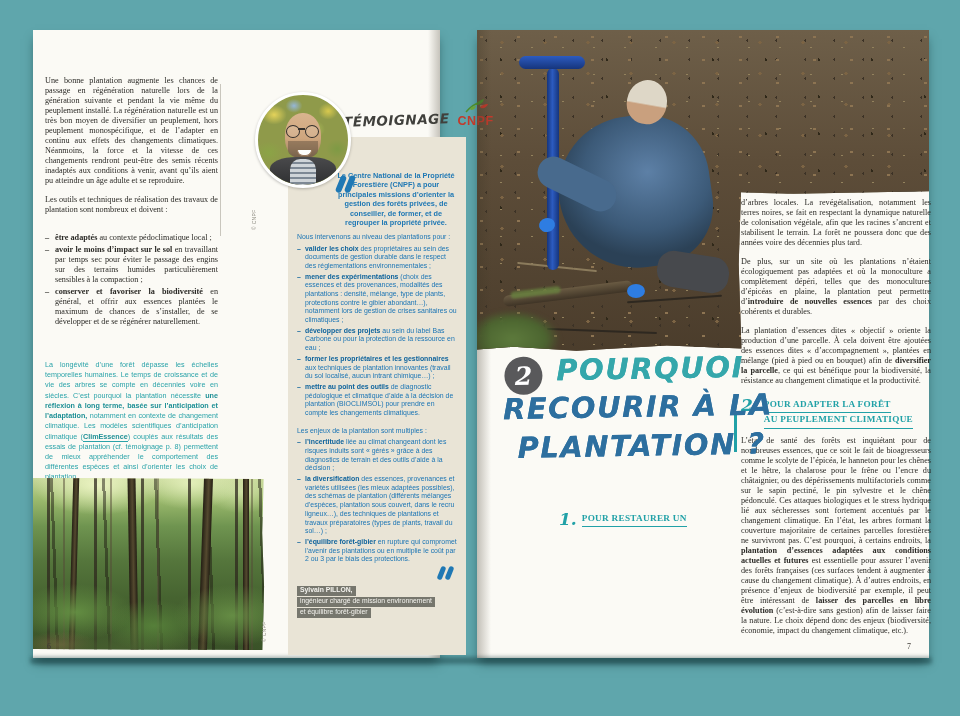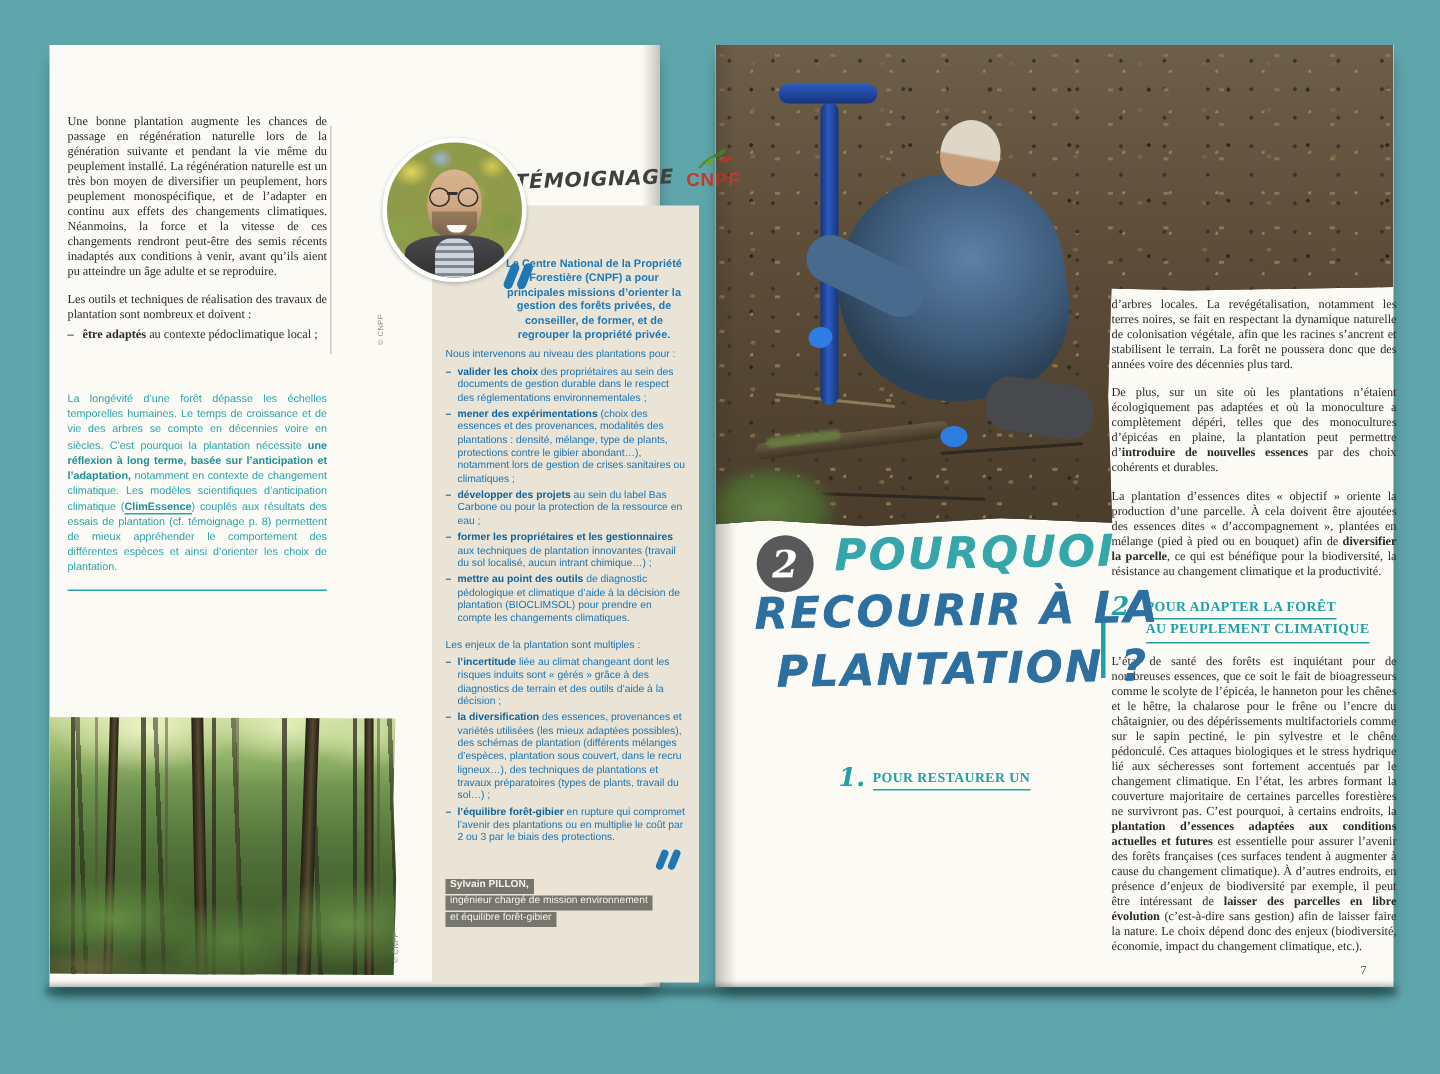--- a/index.html
+++ b/index.html
@@ -194,23 +194,25 @@
   .sec2bar{position:absolute;left:257px;top:382px;width:3px;height:40px;background:#21a1a7;}
   .col2 .sec-head{margin-top:12px;}
 </style>
 </head>
 <body>
 
 <div class="page pleft">
 
   <div class="col1 body-serif">
     <p class="para j">Une bonne plantation augmente les chances de passage en régénération naturelle lors de la génération suivante et pendant la vie même du peuplement installé. La régénération naturelle est un très bon moyen de diversifier un peuplement, hors peuplement monospécifique, et de l’adapter en continu aux effets des changements climatiques. Néanmoins, la force et la vitesse de ces changements rendront peut-être des semis récents inadaptés aux conditions à venir, avant qu’ils aient pu atteindre un âge adulte et se reproduire.</p>
-    <p class="para j" style="margin-bottom:3px;">Les outils et techniques de réalisation des travaux de plantation sont nombreux et doivent :</p>
+    <p class="para j" style="margin-bottom:18px;">Les outils et techniques de réalisation des travaux de plantation sont nombreux et doivent :</p>
     <div class="bullets">
       <div class="bl j"><b>être adaptés</b><span> au contexte pédoclimatique local ;</span></div>
+      <div class="bl j"><b>avoir le moins d’impact sur le sol</b><span> en travaillant par temps sec pour éviter le passage des engins sur des terrains humides particulièrement sensibles à la compaction ;</span></div>
+      <div class="bl j"><b>conserver et favoriser la biodiversité</b><span> en général, et offrir aux essences plantées le maximum de chances de s’installer, de se développer et de se régénérer naturellement.</span></div>
     </div>
     <div class="tealblock">
       <span>La longévité d’une forêt dépasse les échelles temporelles humaines. Le temps de croissance et de vie des arbres se compte en décennies voire en siècles. C’est pourquoi la plantation nécessite </span><b>une réflexion à long terme, basée sur l’anticipation et l’adaptation,</b><span> notamment en contexte de changement climatique. Les modèles scientifiques d’anticipation climatique (</span><span class="teal-link">ClimEssence</span><span>) couplés aux résultats des essais de plantation (cf. témoignage p. 8) permettent de mieux appréhender le comportement des différentes espèces et ainsi d’orienter les choix de plantation.</span>
       <div class="teal-rule"></div>
     </div>
   </div>
 
   <div class="vdiv"></div>
 
   <div class="temo-head">

